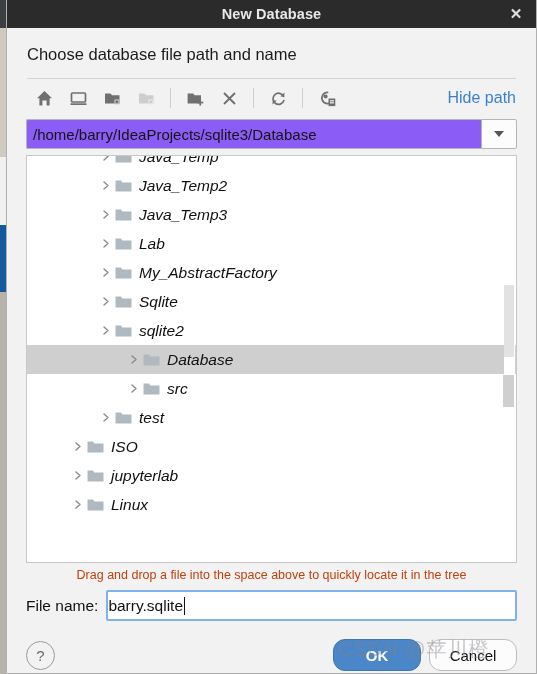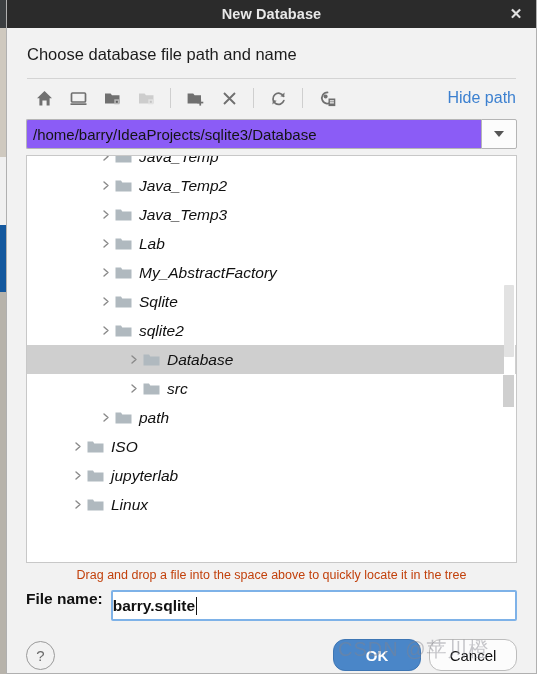--- a/index.html
+++ b/index.html
@@ -234,21 +234,21 @@
     text-align: center;
     font-size: 12.5px;
     color: #c2410c;
     margin-top: 5px;
   }
 
   
   .fname-row {
     margin: 8px 19px 0 19px;
     display: flex;
-    font-weight: bold;
+    align-items: center;
   }
   .fname-label {
     font-size: 15.5px;
     color: #111;
     margin-right: 8px;
     white-space: nowrap;
   }
   .fname-field {
     flex: 1;
     height: 31px;
@@ -558,21 +558,21 @@
           <div class="twist">
             <svg width="11" height="11" viewBox="0 0 11 11">
               <path d="M4 2 L8 5.5 L4 9" stroke="#8a8a8a" stroke-width="1.4" fill="none" stroke-linecap="round" stroke-linejoin="round"></path>
             </svg>
           </div>
           <div class="ficon">
             <svg width="17" height="14" viewBox="0 0 17 14">
               <path d="M0.5 1.5 L6 1.5 L7.3 3.4 L16.5 3.4 L16.5 12.5 L0.5 12.5 Z" fill="#b0b9bf"></path>
             </svg>
           </div>
-          <span class="tlabel">path</span>
+          <span class="tlabel">test</span>
         </div>
         <div class="trow">
           <div style="flex: 0 0 42px;"></div>
           <div class="twist">
             <svg width="11" height="11" viewBox="0 0 11 11">
               <path d="M4 2 L8 5.5 L4 9" stroke="#8a8a8a" stroke-width="1.4" fill="none" stroke-linecap="round" stroke-linejoin="round"></path>
             </svg>
           </div>
           <div class="ficon">
             <svg width="17" height="14" viewBox="0 0 17 14">

